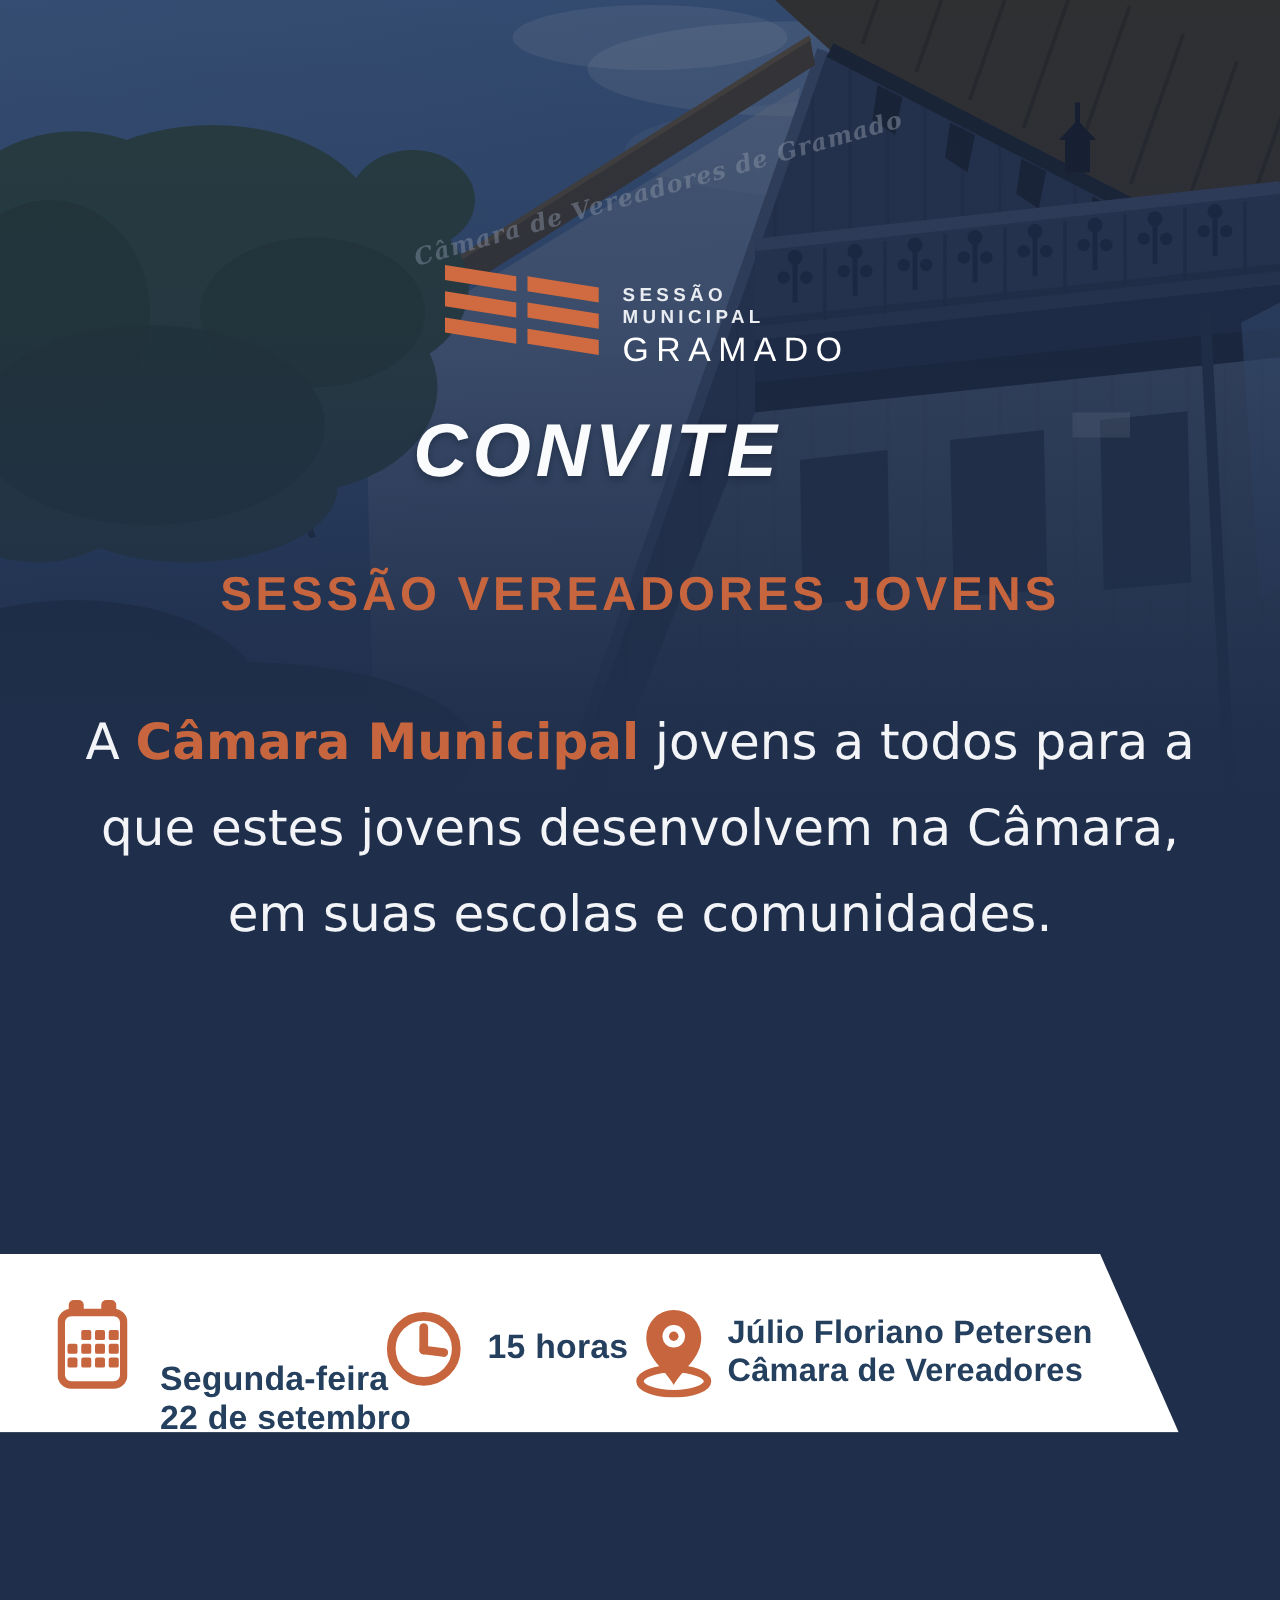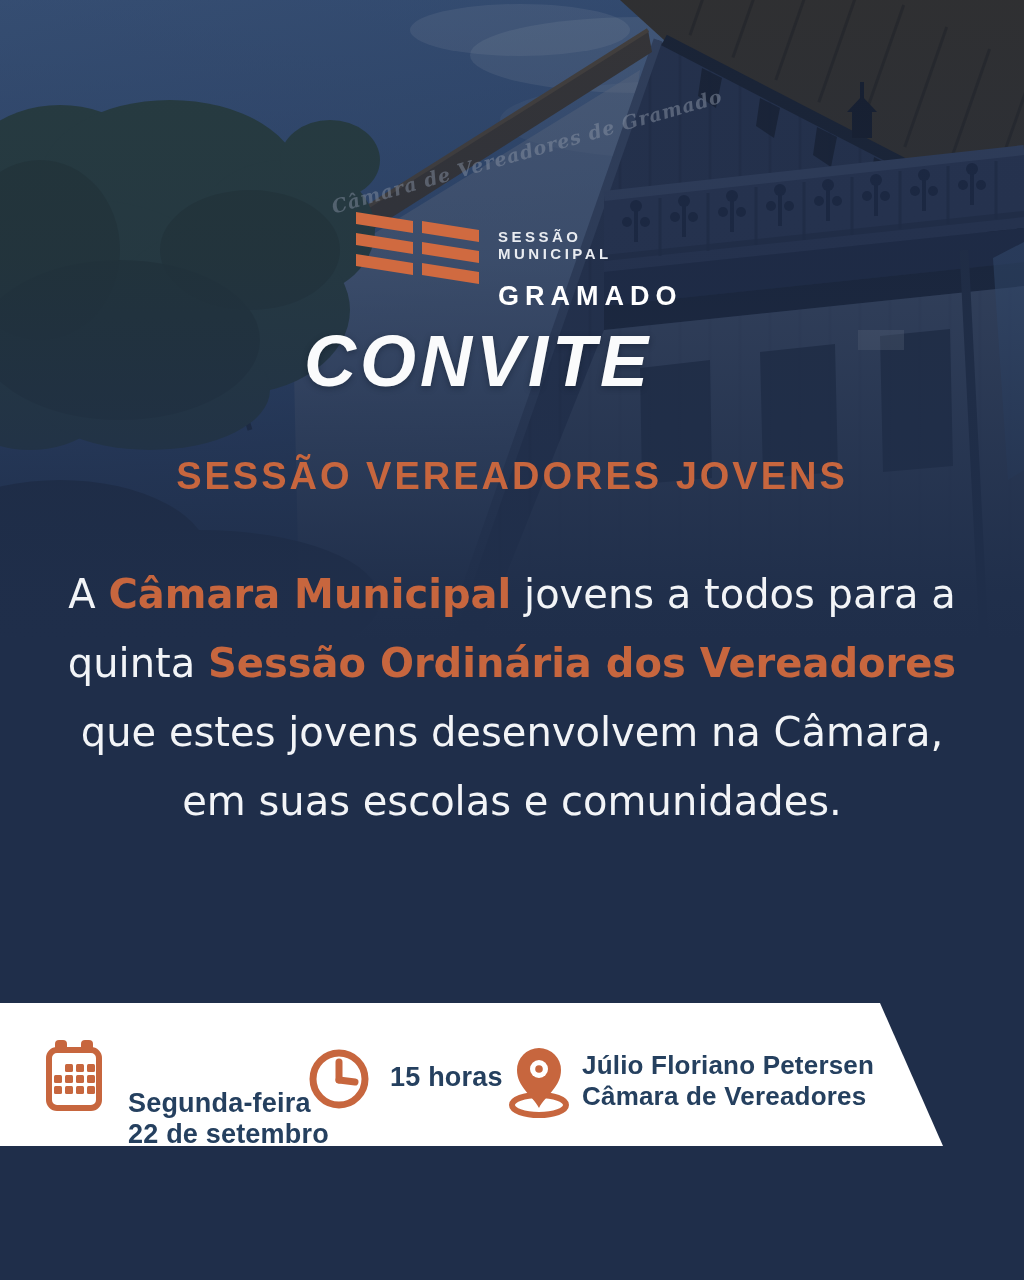--- a/index.html
+++ b/index.html
@@ -36,26 +36,26 @@
       #1F2E4A 100%);
   }
   .logo{position:absolute;left:356px;top:212px;display:flex;align-items:flex-start;}
   .logo-mark{width:132px;height:78px;}
   .logo-text{margin-left:10px;padding-top:16px;}
   .logo-small{
     font-size:15px;font-weight:bold;letter-spacing:3.5px;
     color:#E9ECF1;line-height:17px;
   }
   .logo-name{
-    margin-top:20px;font-size:27px;font-weight:bold;letter-spacing:6px;
+    margin-top:4px;font-size:27px;font-weight:normal;letter-spacing:6px;
     color:#FFFFFF;line-height:28px;
   }
   .title{
     position:absolute;left:0;top:320px;width:956px;text-align:center;
-    font-size:72px;line-height:82px;font-weight:bold;font-style:italic;
+    font-size:60px;line-height:82px;font-weight:bold;font-style:italic;
     letter-spacing:4px;color:var(--title-white);
     text-shadow:0 2px 6px rgba(10,16,28,0.35);
   }
   .subtitle{
     position:absolute;left:0;top:450px;width:1024px;text-align:center;
     font-size:38px;line-height:52px;font-weight:bold;letter-spacing:3px;
     color:var(--accent-orange);
   }
   .para{
     position:absolute;left:0;top:560px;width:1024px;text-align:center;
@@ -282,21 +282,20 @@
       <div class="logo-small">MUNICIPAL</div>
       <div class="logo-name">GRAMADO</div>
     </div>
   </div>
 
   <h1 class="title">CONVITE</h1>
   <h2 class="subtitle">SESSÃO VEREADORES JOVENS</h2>
 
   <div class="para">
       <div class="para-line"><span>A </span><span class="hl">Câmara Municipal</span><span> jovens a todos para a</span></div>
-      <div class="para-line"><span>quinta </span><span class="hl">Sessão Ordinária dos Vereadores</span></div>
       <div class="para-line"><span>que estes jovens desenvolvem na Câmara,</span></div>
       <div class="para-line"><span>em suas escolas e comunidades.</span></div>
     </div>
 
   <div class="band">
 
     <div>
       <svg class="band-icon" style="left:46px;top:37px;width:56px;height:72px;" viewBox="0 0 56 72">
         <rect x="9" y="0" width="12" height="20" rx="4" fill="var(--accent-orange)"></rect>
         <rect x="35" y="0" width="12" height="20" rx="4" fill="var(--accent-orange)"></rect>

